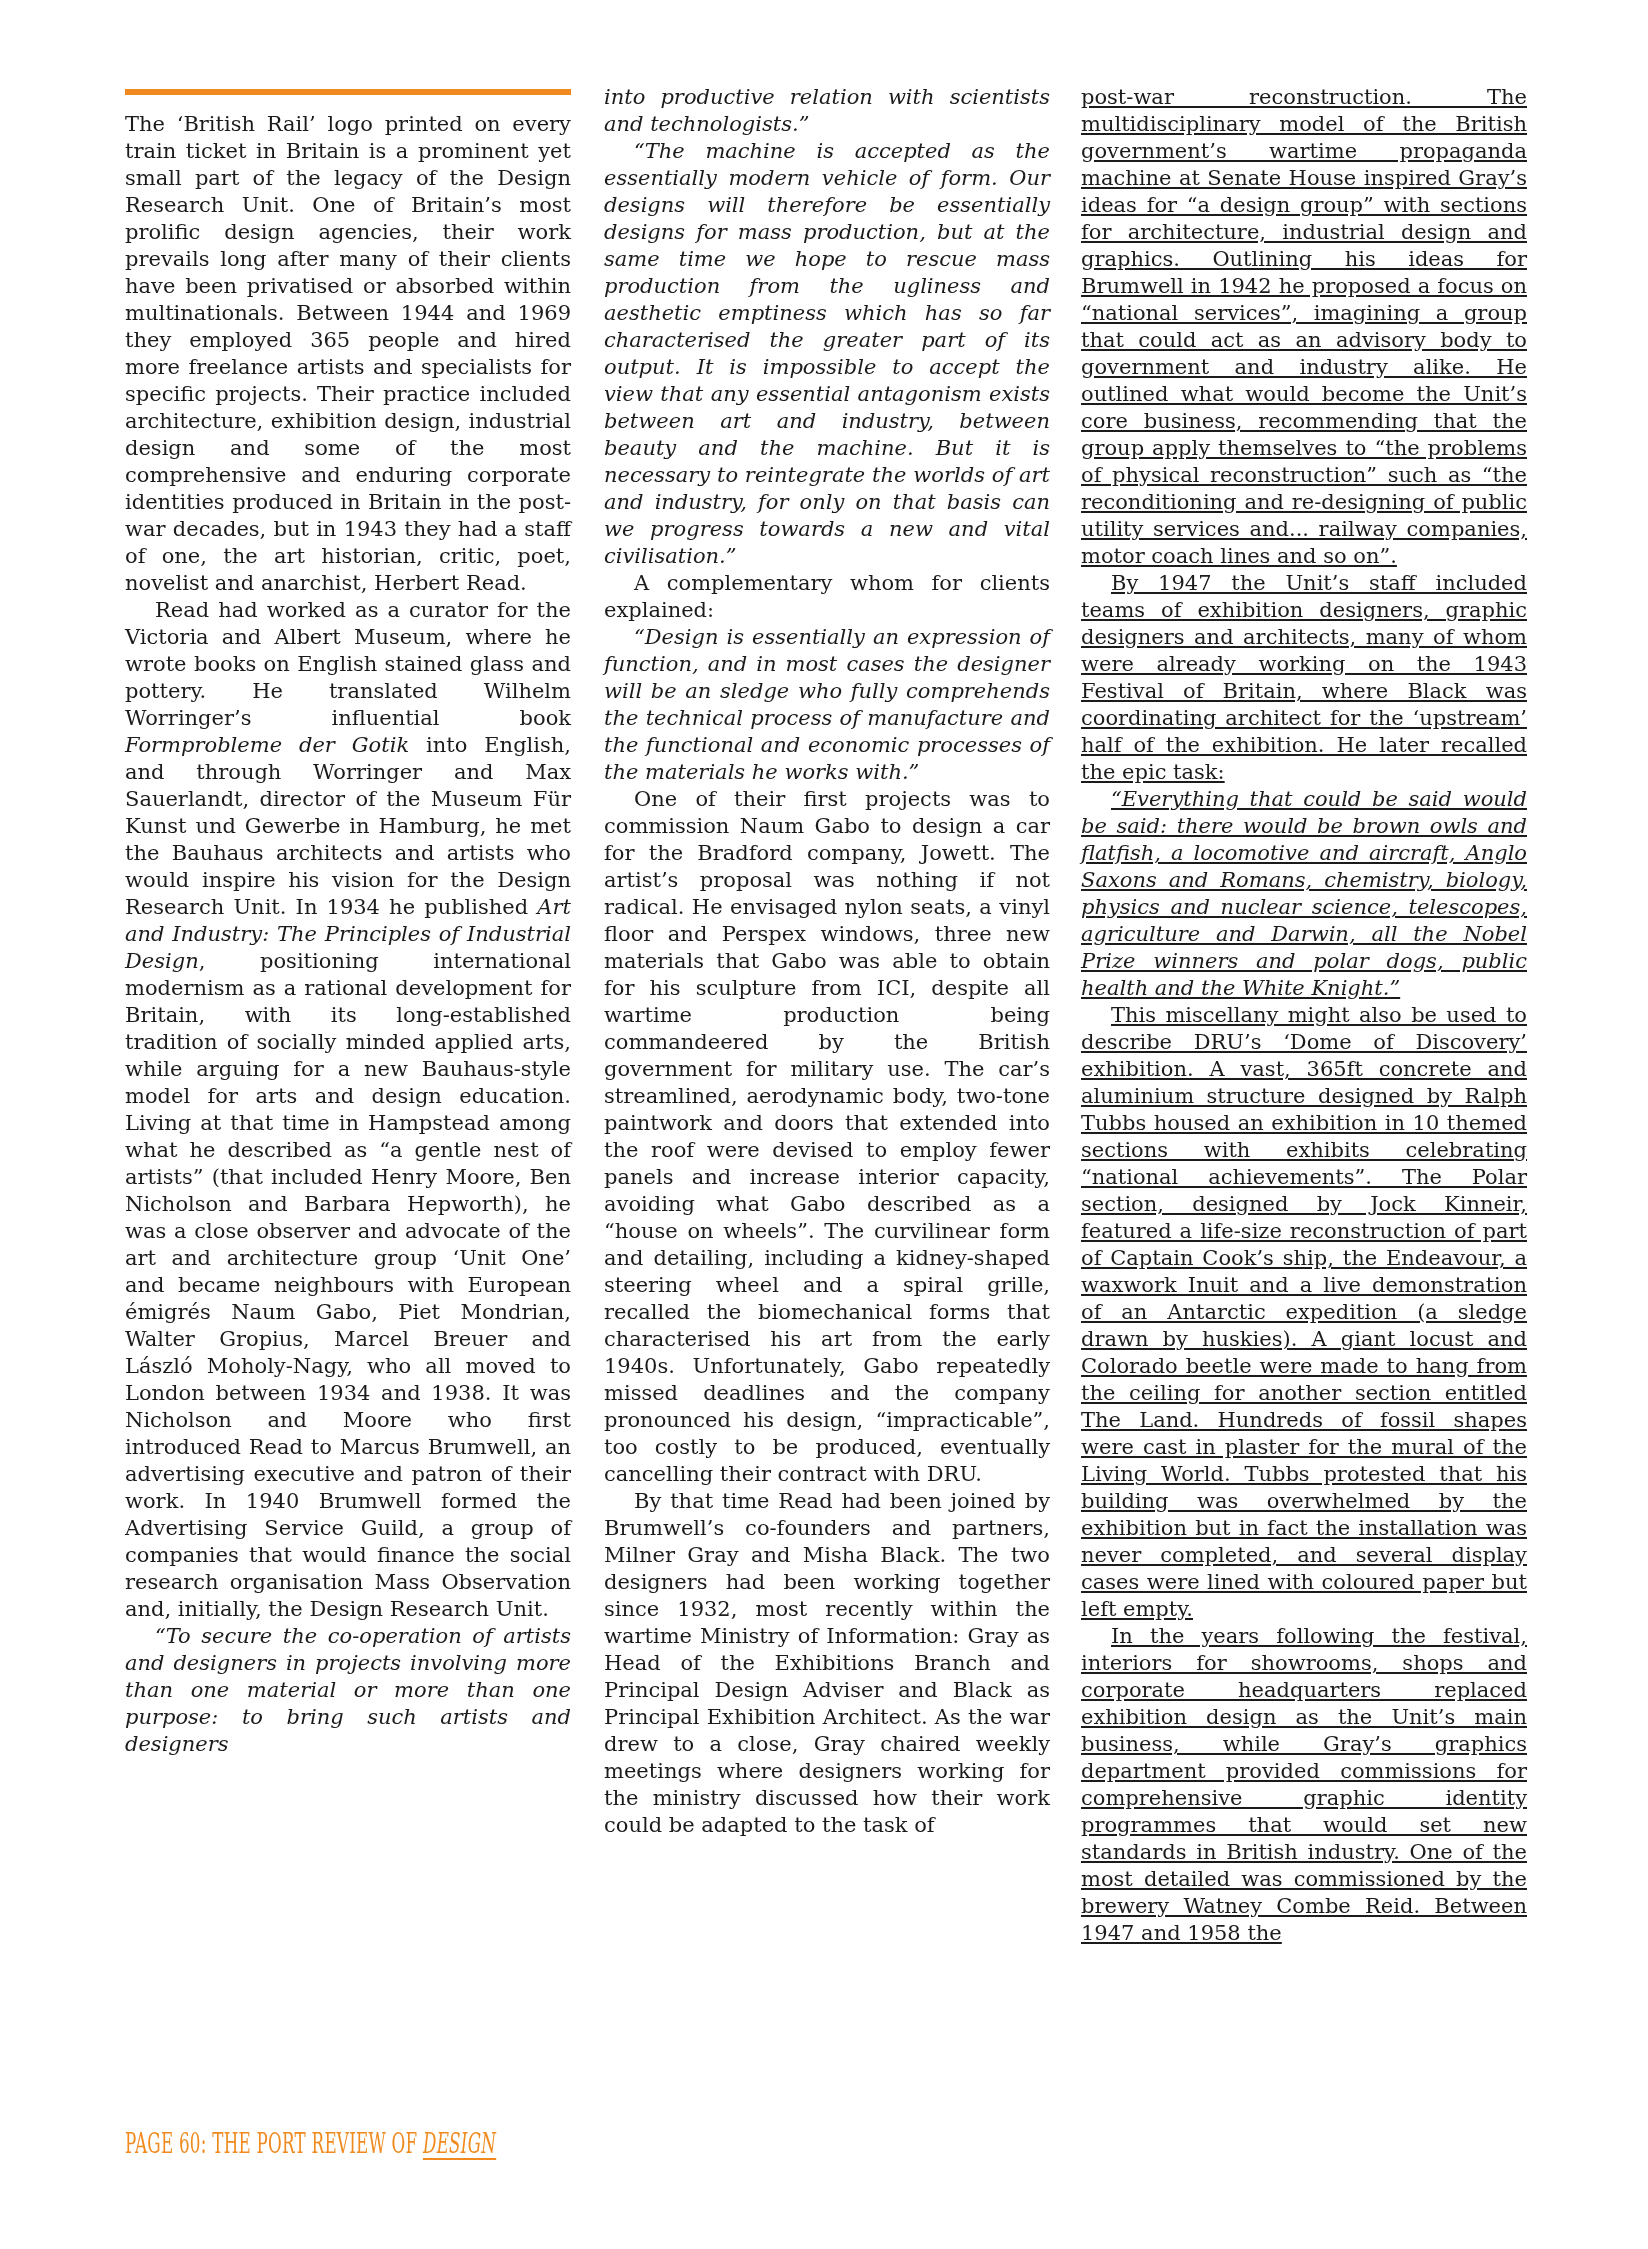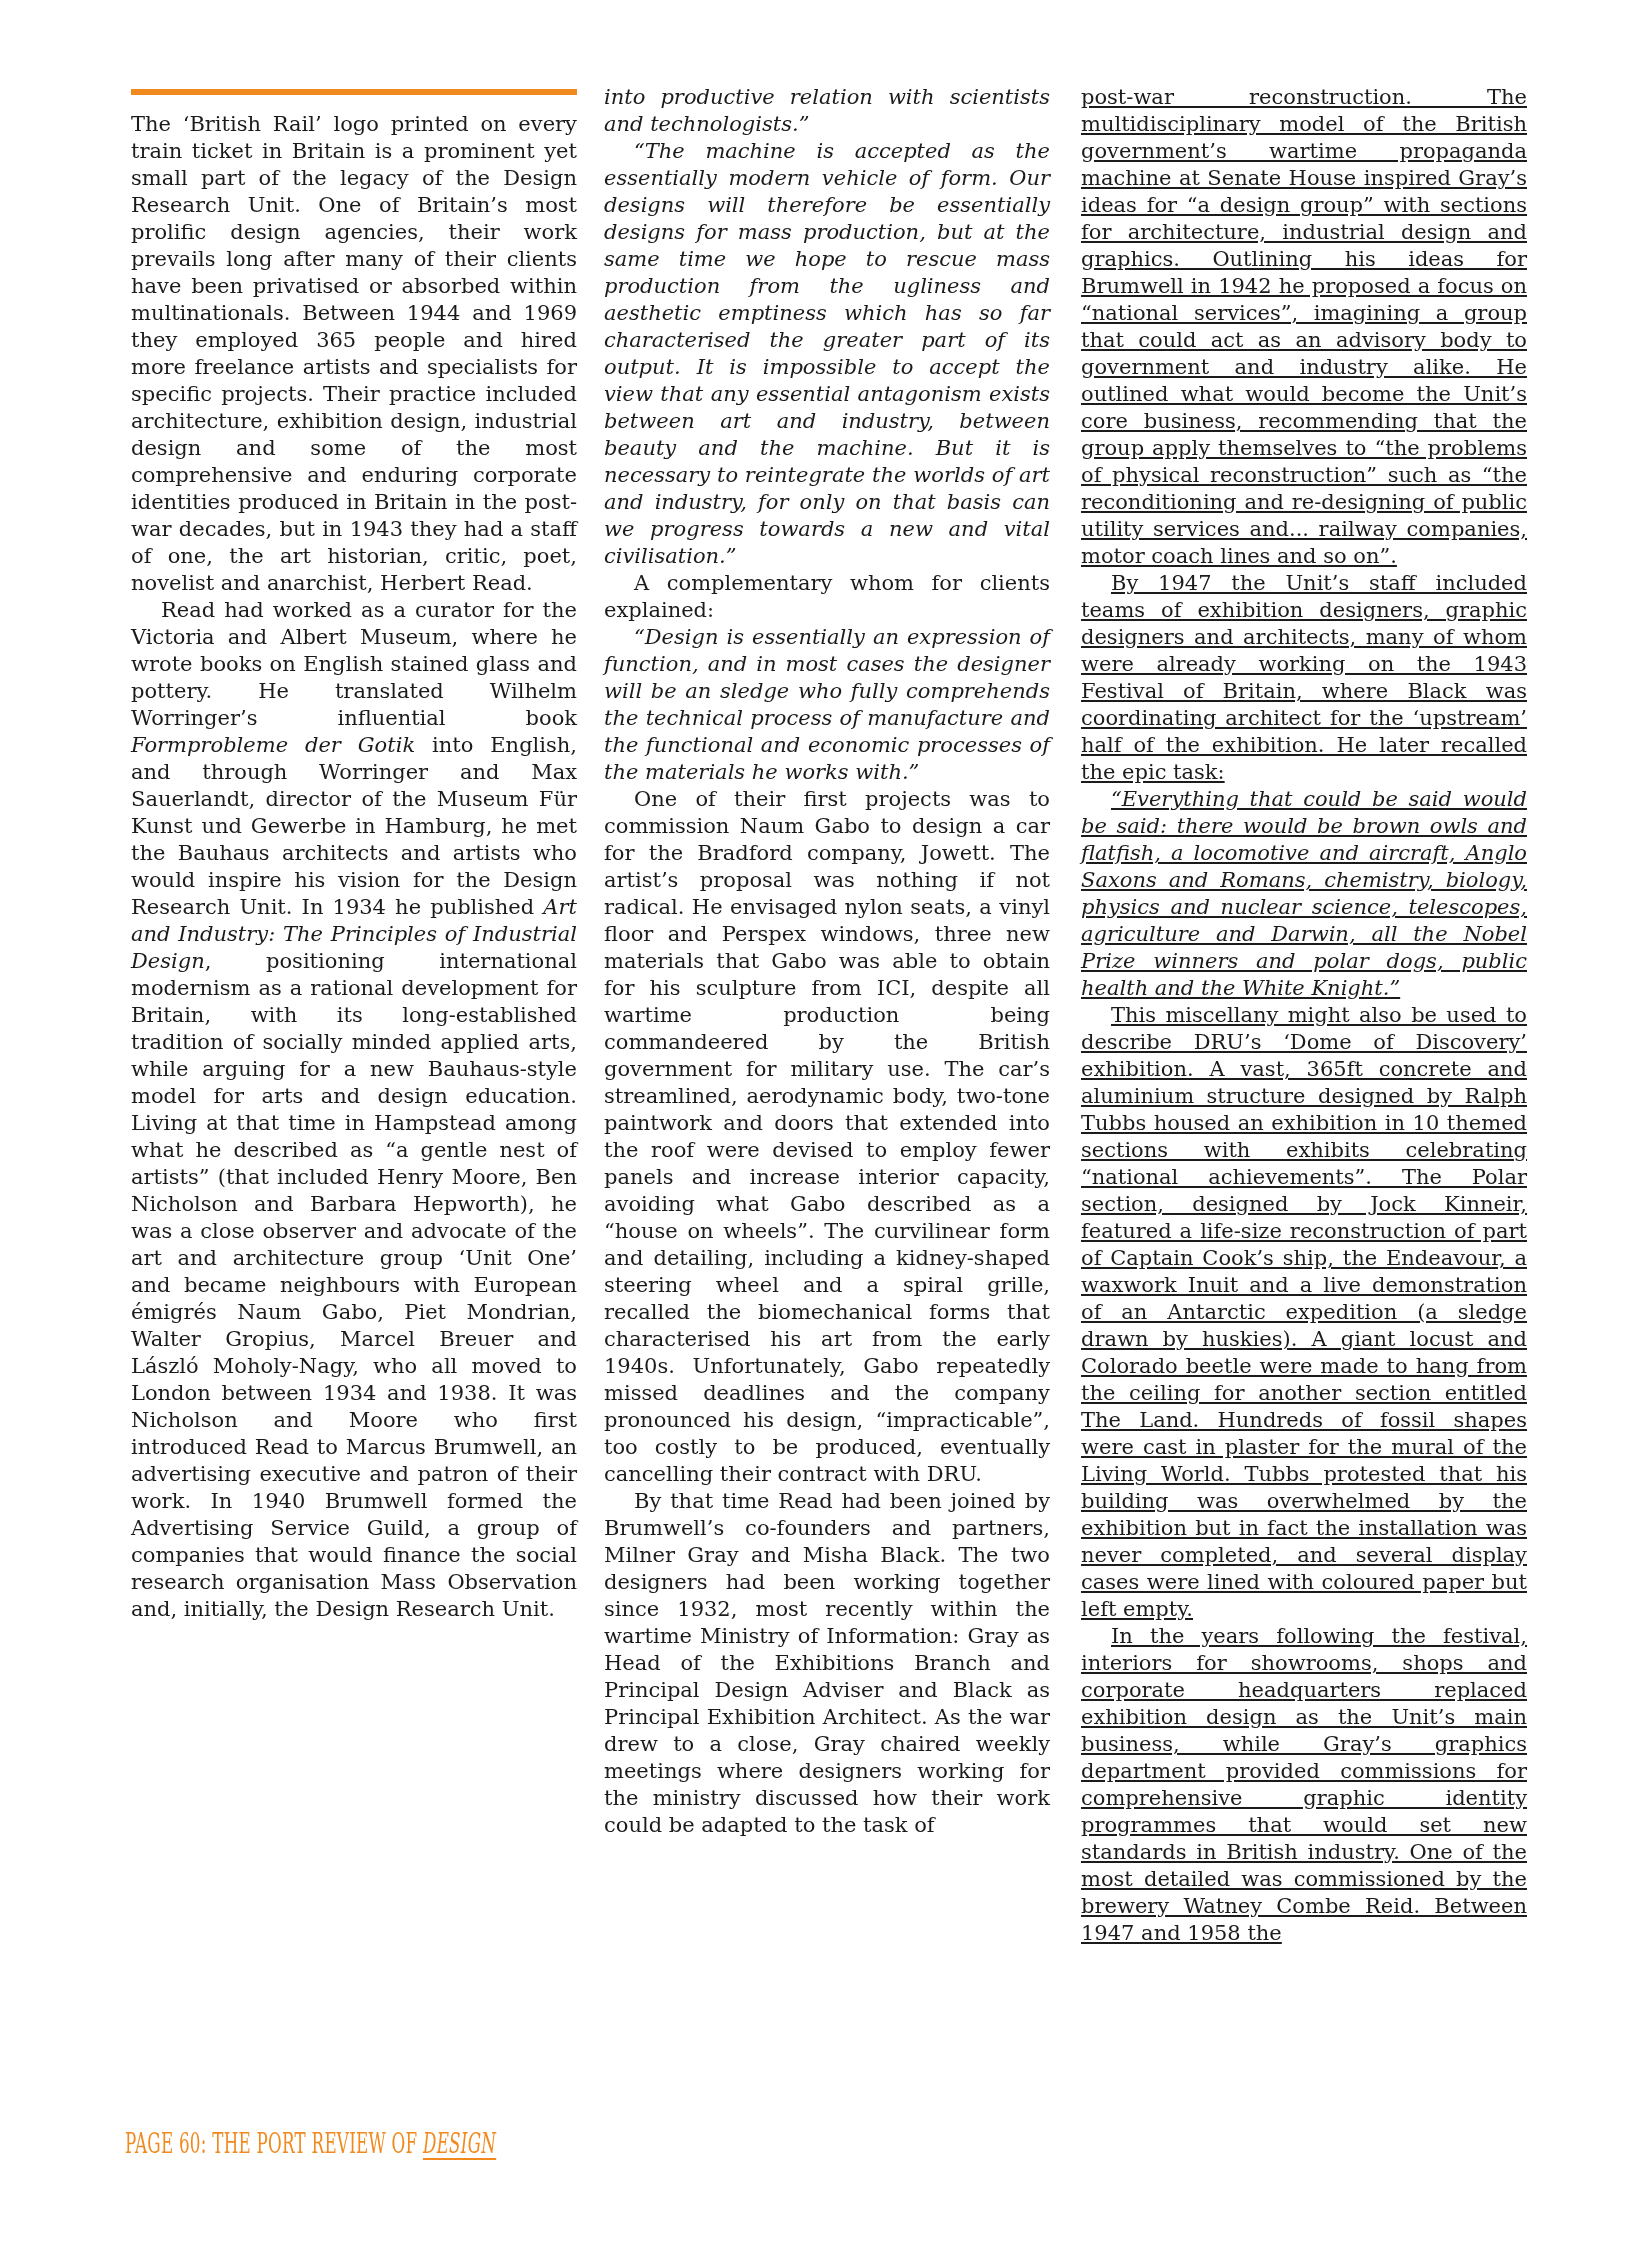--- a/index.html
+++ b/index.html
@@ -14,21 +14,21 @@
   .col {
     position: absolute;
     top: 84px;
     width: 446px;
     text-align: justify;
     font-size: 21px;
     line-height: 27px;
     hyphens: auto;
     -webkit-hyphens: auto;
   }
-  #col1 { left: 131px; }
+  #col1 { left: 125px; }
   #col2 { left: 604px; }
   #col3 { left: 1081px; text-decoration: underline; }
   .rule {
     height: 6px;
     margin-top: 4.5px;
     margin-bottom: 16.5px;
     background: #F08A1E;
   }
   .col p { margin: 0; }
   .col p.indent { text-indent: 30px; }
@@ -52,20 +52,21 @@
   }
 </style>
 </head>
 <body>
 
 <div class="page">
   <section class="col" id="col1">
     <div class="rule" style="background: rgb(240, 138, 30);"></div>
   <p><span>The ‘British Rail’ logo printed on every train ticket in Britain is a prominent yet small part of the legacy of the Design Research Unit. One of Britain’s most prolific design agencies, their work prevails long after many of their clients have been privatised or absorbed within multinationals. Between 1944 and 1969 they employed 365 people and hired more freelance artists and specialists for specific projects. Their practice included architecture, exhibition design, industrial design and some of the most comprehensive and enduring corporate identities produced in Britain in the post-war decades, but in 1943 they had a staff of one, the art historian, critic, poet, novelist and anarchist, Herbert Read.</span></p>
       <p class="indent"><span>Read had worked as a curator for the Victoria and Albert Museum, where he wrote books on English stained glass and pottery. He translated Wilhelm Worringer’s influential book </span><span class="it">Formprobleme der Gotik</span><span> into English, and through Worringer and Max Sauerlandt, director of the Museum Für Kunst und Gewerbe in Hamburg, he met the Bauhaus architects and artists who would inspire his vision for the Design Research Unit. In 1934 he published </span><span class="it">Art and Industry: The Principles of Industrial Design</span><span>, positioning international modernism as a rational development for Britain, with its long-established tradition of socially minded applied arts, while arguing for a new Bauhaus-style model for arts and design education. Living at that time in Hampstead among what he described as “a gentle nest of artists” (that included Henry Moore, Ben Nicholson and Barbara Hepworth), he was a close observer and advocate of the art and architecture group ‘Unit One’ and became neighbours with European émigrés Naum Gabo, Piet Mondrian, Walter Gropius, Marcel Breuer and László Moholy-Nagy, who all moved to London between 1934 and 1938. It was Nicholson and Moore who first introduced Read to Marcus Brumwell, an advertising executive and patron of their work. In 1940 Brumwell formed the Advertising Service Guild, a group of companies that would finance the social research organisation Mass Observation and, initially, the Design Research Unit.</span></p>
+      <p class="indent"><span class="it">“To secure the co-operation of artists and designers in projects involving more than one material or more than one purpose: to bring such artists and designers</span></p>
     </section>
   <section class="col" id="col2">
       <p><span class="it">into productive relation with scientists and technologists.”</span></p>
       <p class="indent"><span class="it">“The machine is accepted as the essentially modern vehicle of form. Our designs will therefore be essentially designs for mass production, but at the same time we hope to rescue mass production from the ugliness and aesthetic emptiness which has so far characterised the greater part of its output. It is impossible to accept the view that any essential antagonism exists between art and industry, between beauty and the machine. But it is necessary to reintegrate the worlds of art and industry, for only on that basis can we progress towards a new and vital civilisation.”</span></p>
       <p class="indent"><span>A complementary whom for clients explained:</span></p>
       <p class="indent"><span class="it">“Design is essentially an expression of function, and in most cases the designer will be an sledge who fully comprehends the technical process of manufacture and the functional and economic processes of the materials he works with.”</span></p>
       <p class="indent"><span>One of their first projects was to commission Naum Gabo to design a car for the Bradford company, Jowett. The artist’s proposal was nothing if not radical. He envisaged nylon seats, a vinyl floor and Perspex windows, three new materials that Gabo was able to obtain for his sculpture from ICI, despite all wartime production being commandeered by the British government for military use. The car’s streamlined, aerodynamic body, two-tone paintwork and doors that extended into the roof were devised to employ fewer panels and increase interior capacity, avoiding what Gabo described as a “house on wheels”. The curvilinear form and detailing, including a kidney-shaped steering wheel and a spiral grille, recalled the biomechanical forms that characterised his art from the early 1940s. Unfortunately, Gabo repeatedly missed deadlines and the company pronounced his design, “impracticable”, too costly to be produced, eventually cancelling their contract with DRU.</span></p>
       <p class="indent"><span>By that time Read had been joined by Brumwell’s co-founders and partners, Milner Gray and Misha Black. The two designers had been working together since 1932, most recently within the wartime Ministry of Information: Gray as Head of the Exhibitions Branch and Principal Design Adviser and Black as Principal Exhibition Architect. As the war drew to a close, Gray chaired weekly meetings where designers working for the ministry discussed how their work could be adapted to the task of</span></p>
     </section>
   <section class="col" id="col3">

